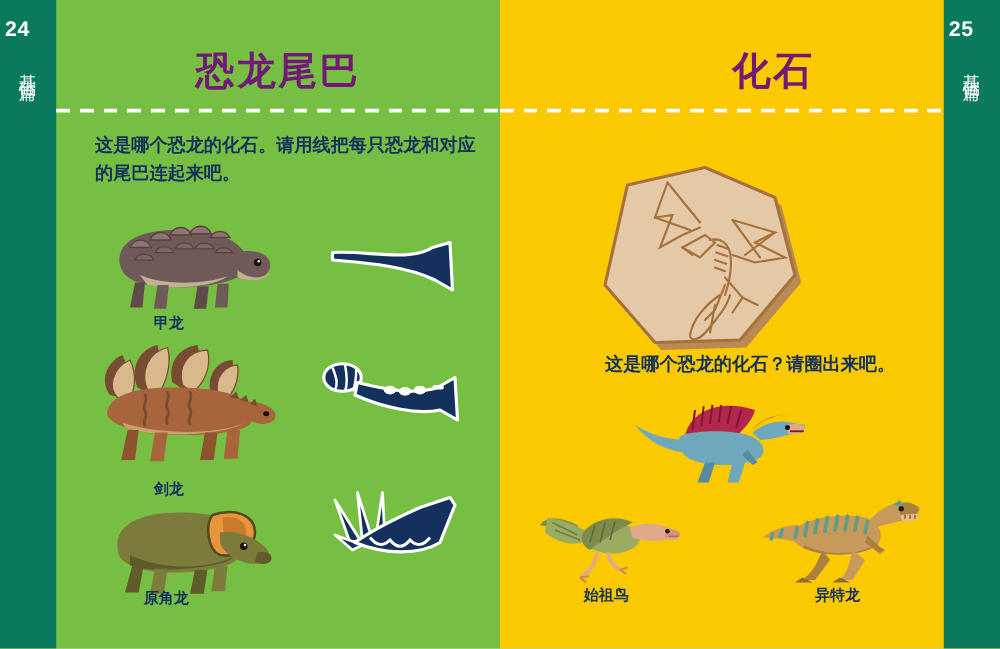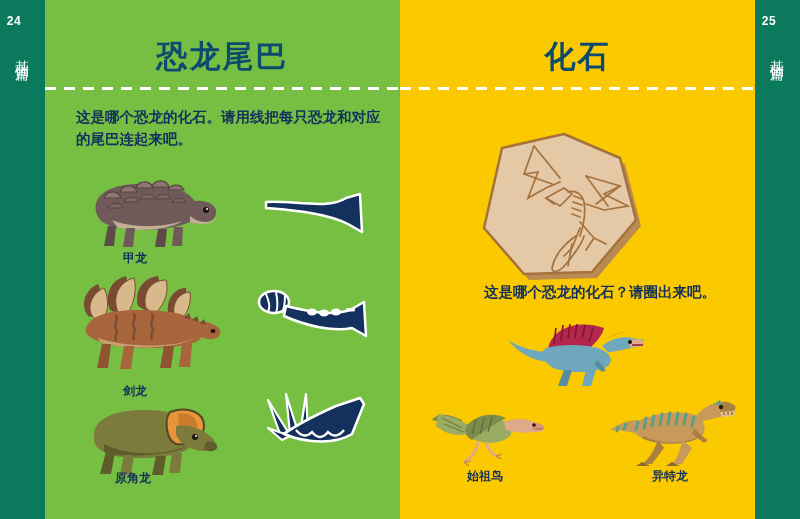--- a/index.html
+++ b/index.html
@@ -39,21 +39,21 @@
   }
   .edge-left  { left: 0; }
   .edge-right { left: 755px; }
 
   .page-number {
     position: absolute;
     top: 14px;
     width: 28px;
     text-align: center;
     color: #ffffff;
-    font-size: 12px;
+    font-size: 17px;
     font-weight: bold;
     letter-spacing: 0.5px;
   }
   .edge-vert-wrap {
     position: absolute;
     top: 48px;
     width: 45px;
     display: flex;
     justify-content: center;
   }
@@ -62,27 +62,27 @@
     color: #ffffff;
     font-size: 14px;
     letter-spacing: 4px;
   }
 
   
   .title {
     position: absolute;
     top: 36px;
     text-align: center;
-    color: #0c4a6e;
+    color: #701a75;
     font-weight: bold;
     font-size: 31px;
     letter-spacing: 2px;
   }
   .title-left  { left: 45px; width: 355px; }
-  .title-right { left: 400px; width: 355px; }
+  .title-right { left: 400px; width: 355px; padding-left: 41px; }
 
   .dash-rule {
     position: absolute;
     top: 87px;
     height: 3px;
     background-image: repeating-linear-gradient(
         to right,
         #ffffff 0px, #ffffff 11px,
         rgba(255,255,255,0) 11px, rgba(255,255,255,0) 19px);
   }

